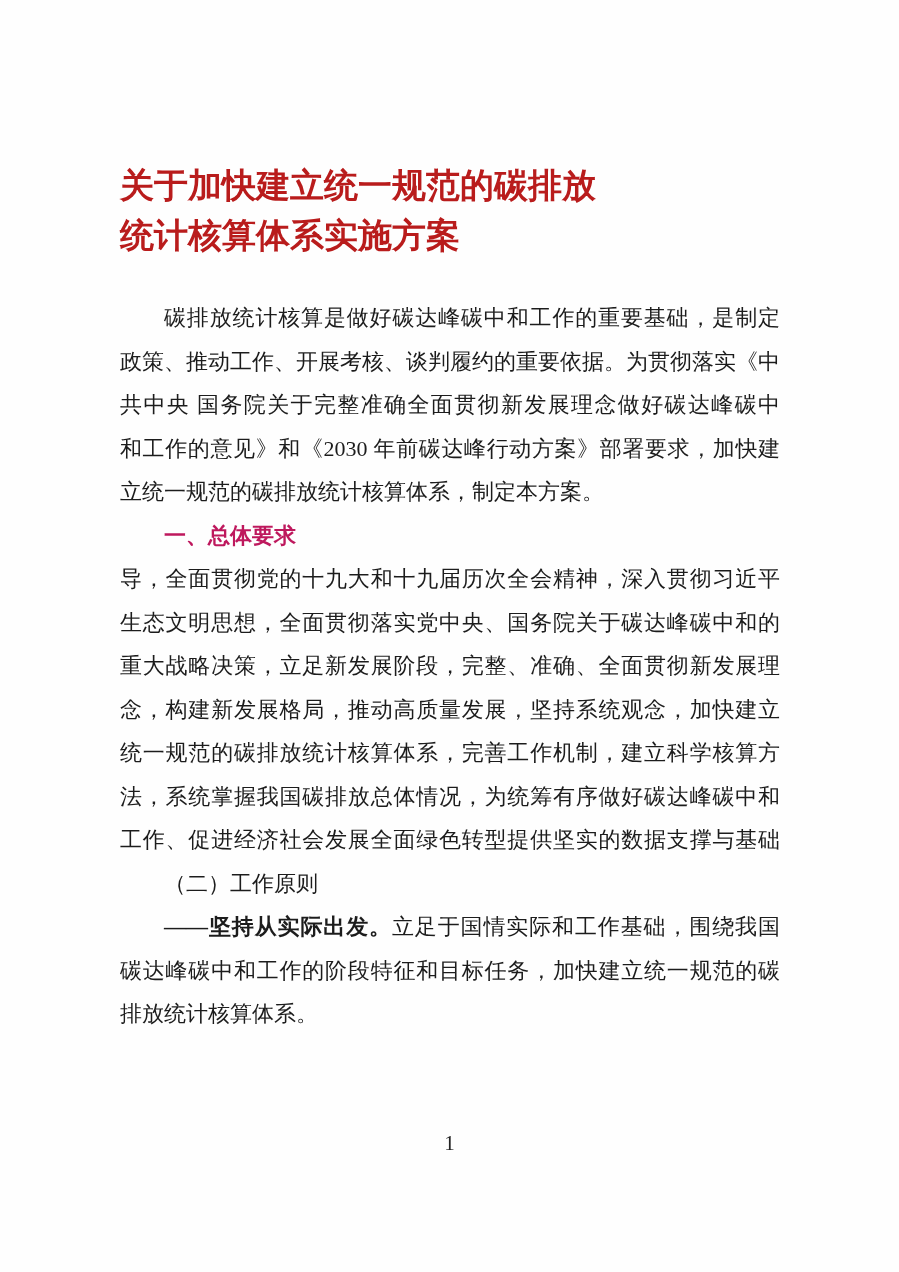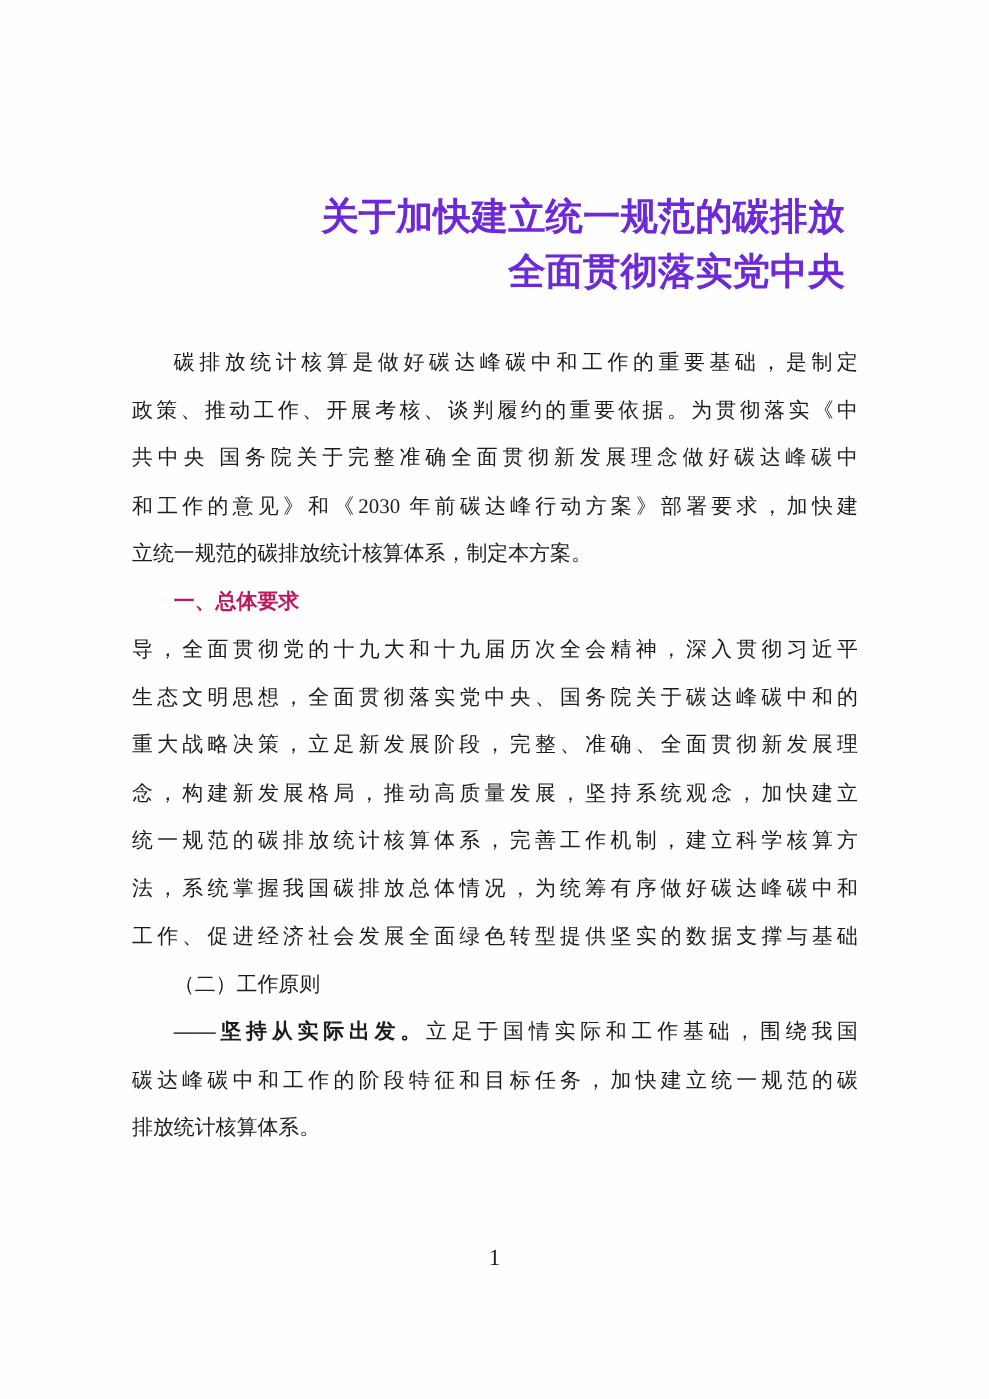--- a/index.html
+++ b/index.html
@@ -16,31 +16,31 @@
     font-family: "Liberation Serif", "DejaVu Serif", serif;
     overflow: hidden;
   }
   .content {
     position: absolute;
     top: 160px;
     left: 120px;
     width: 660px;
   }
   .doc-title {
-    margin: 12px;
-    text-align: right;
+    margin: 0;
+    text-align: left;
     font-family: "Liberation Sans", "DejaVu Sans", sans-serif;
     font-weight: 700;
     font-size: 34px;
     line-height: 50px;
-    color: #6d28d9;
+    color: #b91c1c;
   }
   .body-text {
     margin-top: 36px;
-    font-size: 19px;
+    font-size: 22px;
   }
   .line {
     line-height: 43.5px;
     text-align: justify;
     text-align-last: justify;
     white-space: nowrap;
   }
   .line.last {
     text-align: center;
     text-align-last: left;
@@ -71,21 +71,21 @@
   }
 </style>
 </head>
 <body>
 
 <div class="page">
   <div class="content">
 
     <h1 class="doc-title">
       <div>关于加快建立统一规范的碳排放</div>
-      <div>全面贯彻落实党中央</div>
+      <div>统计核算体系实施方案</div>
     </h1>
 
     <div class="body-text">
 
       <div>
         <div class="line indent">碳排放统计核算是做好碳达峰碳中和工作的重要基础，是制定</div>
         <div class="line">政策、推动工作、开展考核、谈判履约的重要依据。为贯彻落实《中</div>
         <div class="line">共中央 国务院关于完整准确全面贯彻新发展理念做好碳达峰碳中</div>
         <div class="line">和工作的意见》和《2030 年前碳达峰行动方案》部署要求，加快建</div>
         <div class="line last">立统一规范的碳排放统计核算体系，制定本方案。</div>

